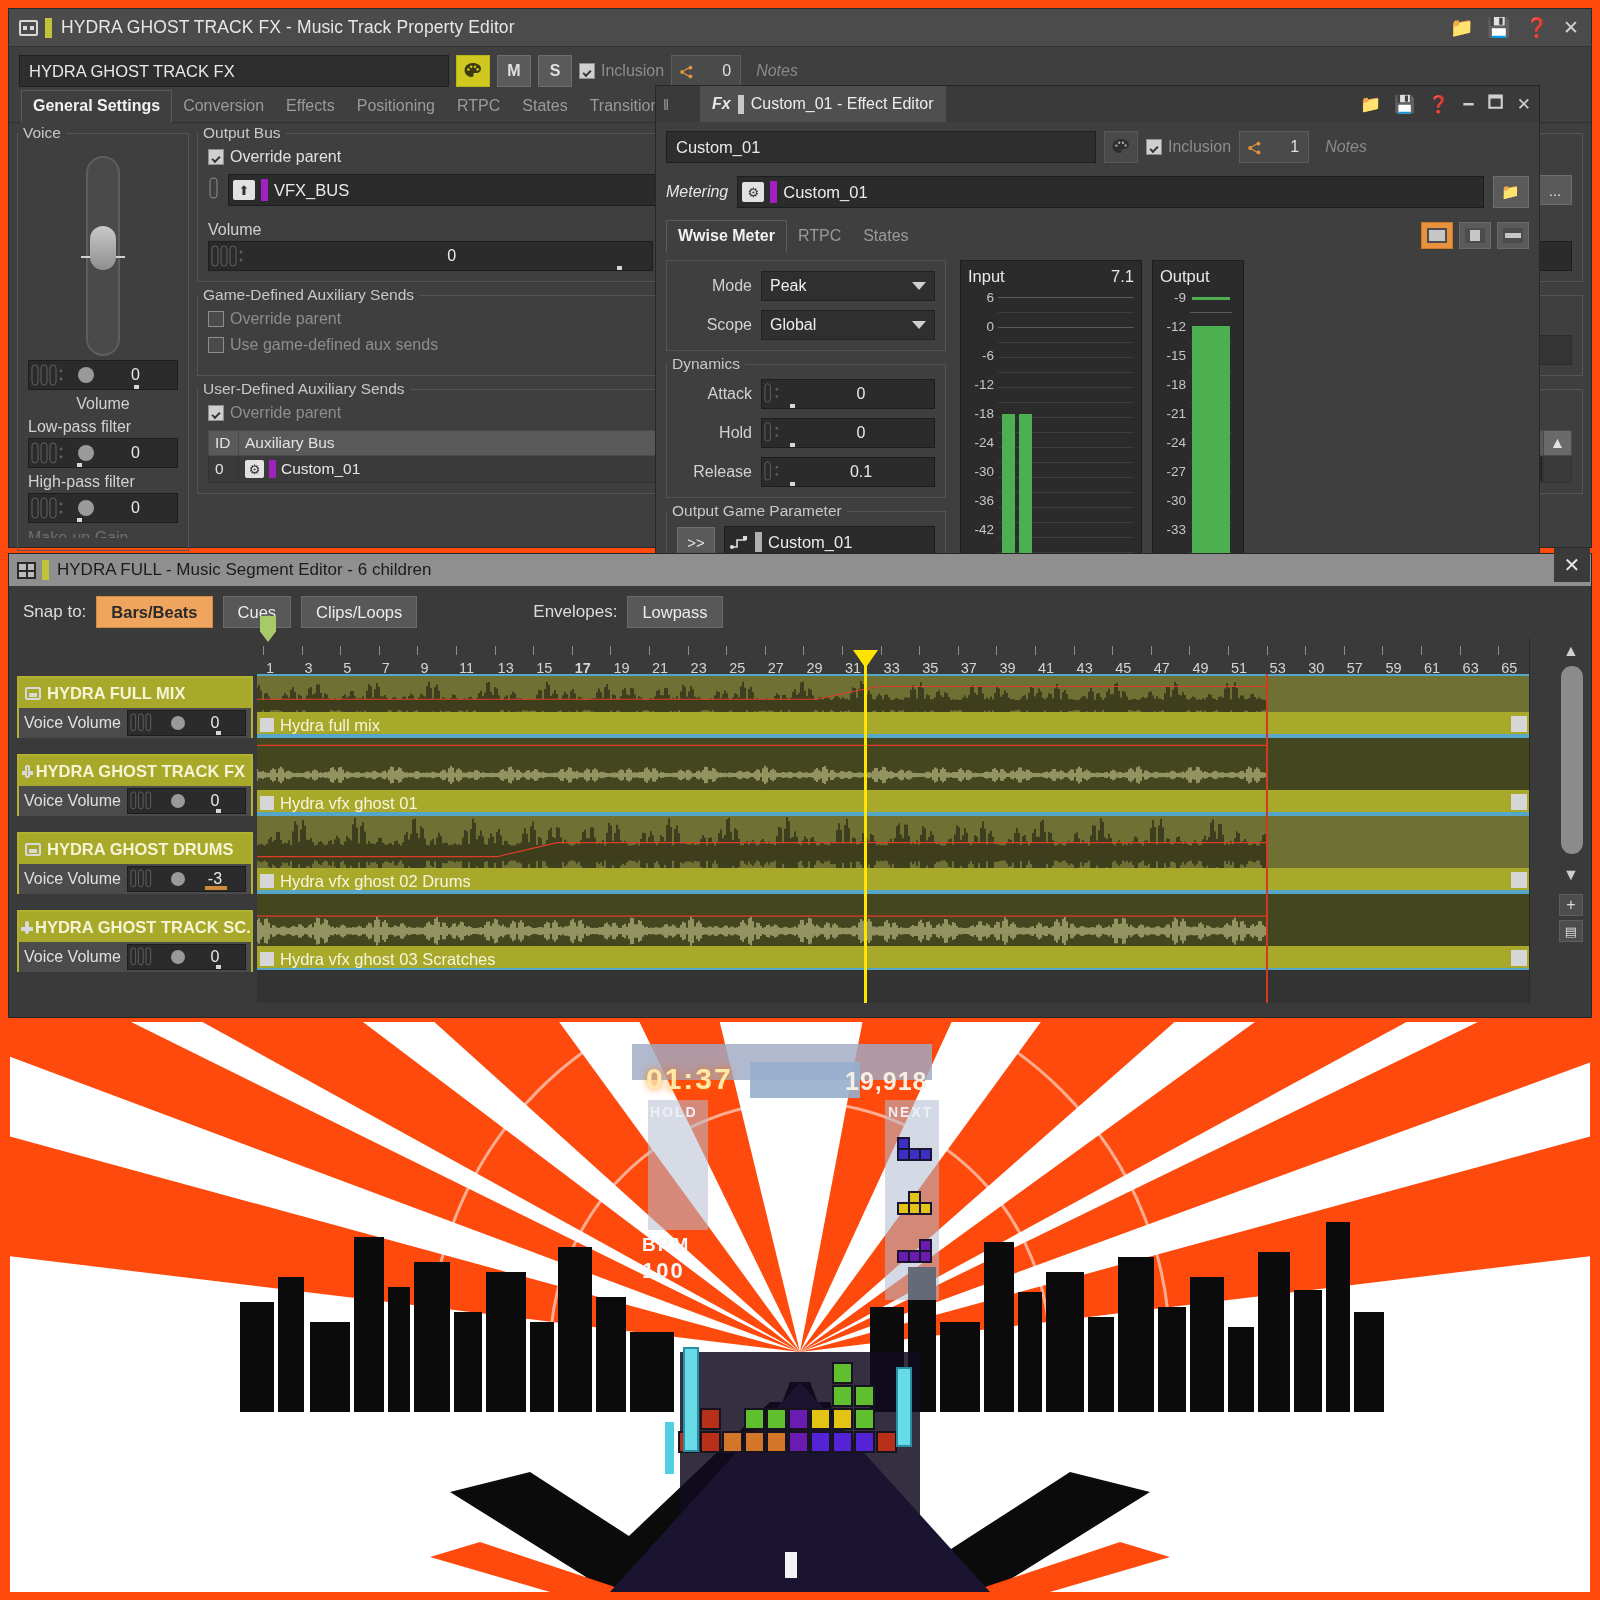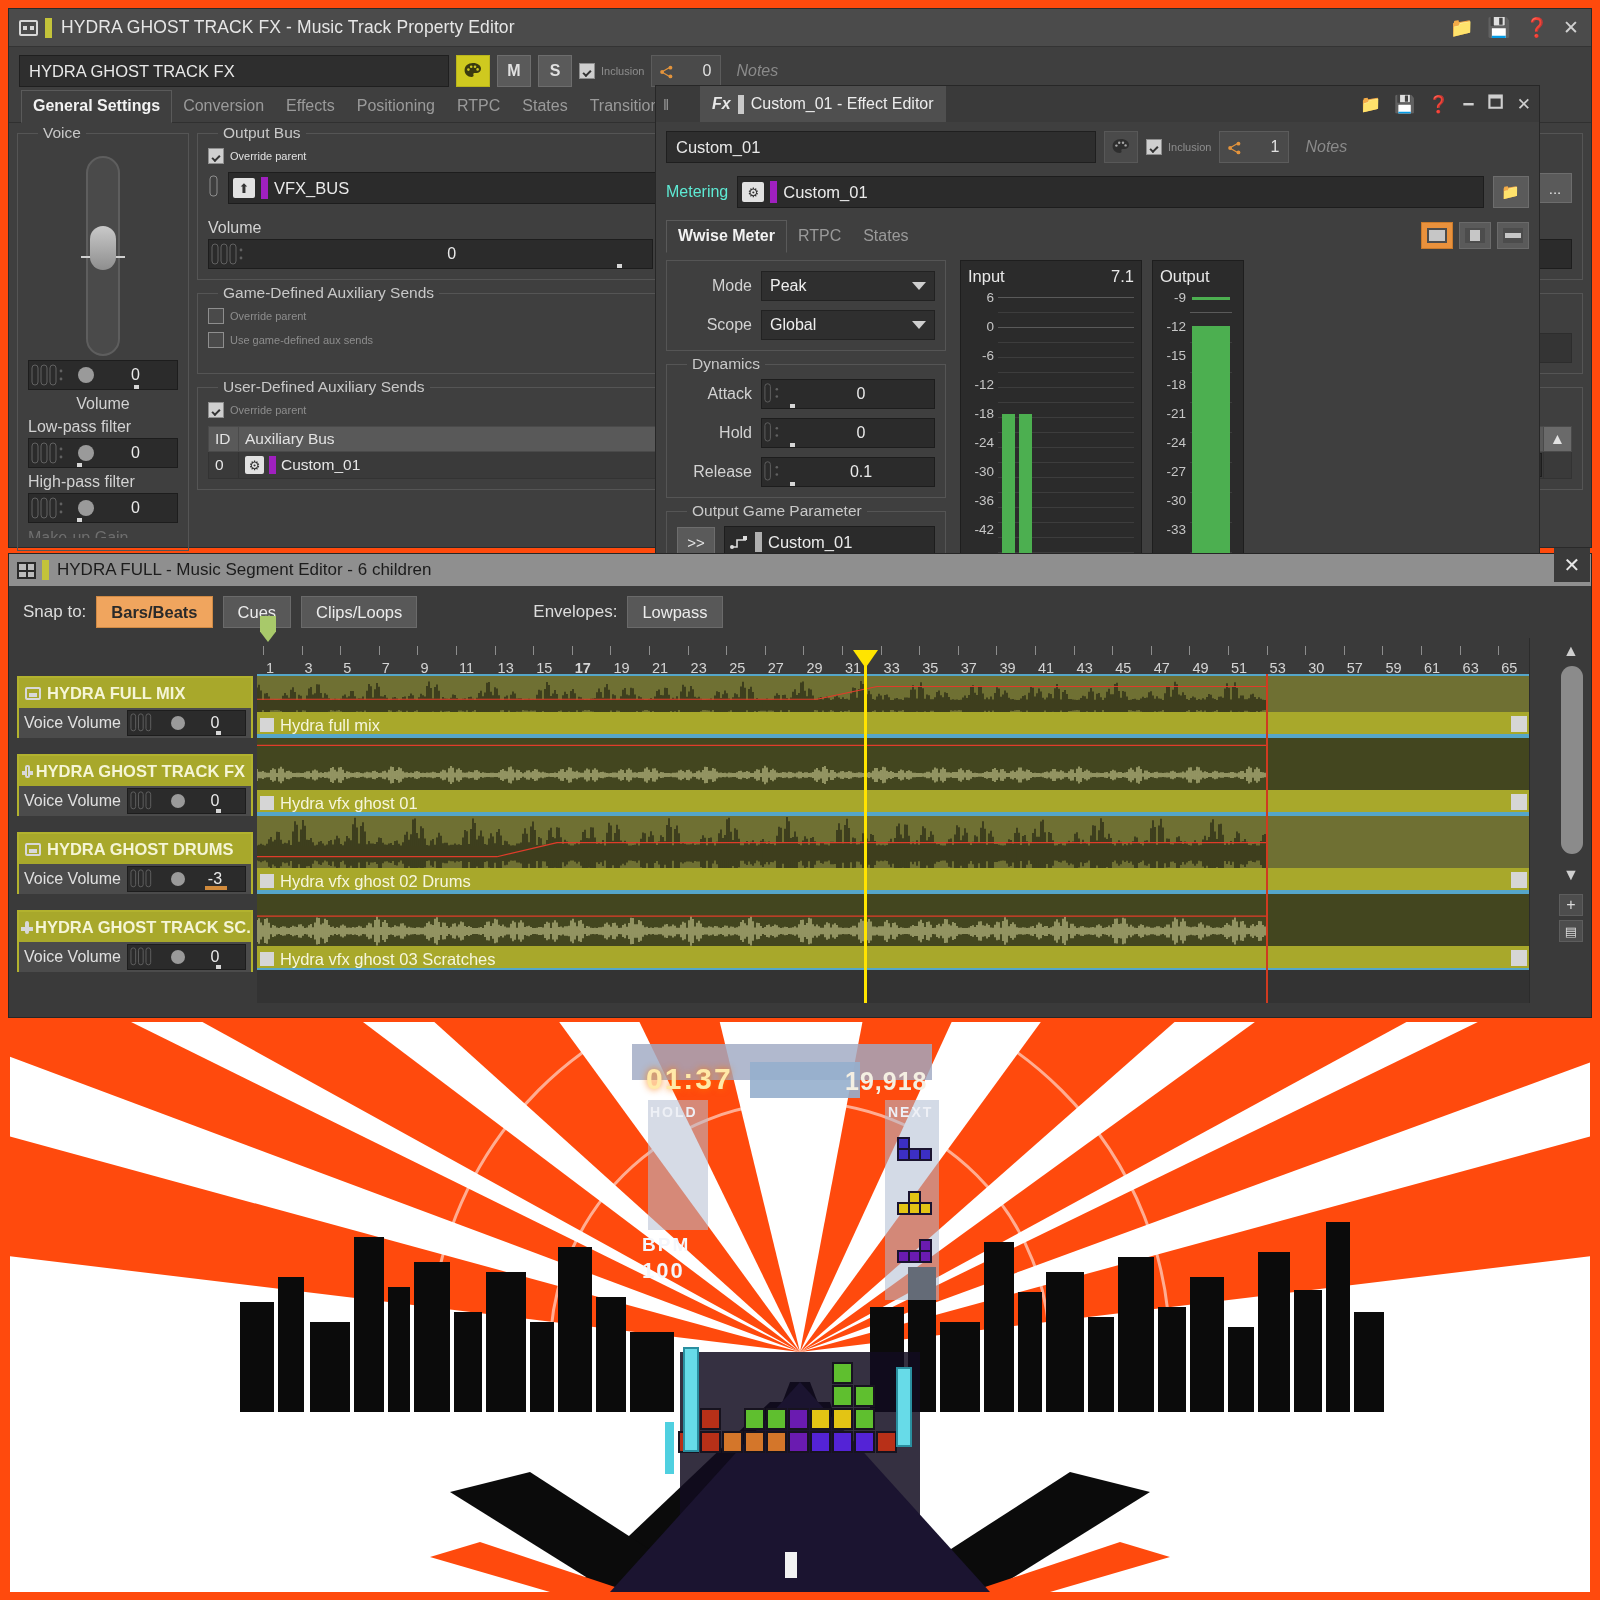--- a/index.html
+++ b/index.html
@@ -21,37 +21,37 @@
   .titletext { color:#e6e6e6; font-size:17.5px; letter-spacing:.1px; }
   .winbtns { margin-left:auto; display:flex; gap:14px; align-items:center; padding-right:4px; }
   .winbtns span { color:#d0d0d0; font-size:19px; line-height:1; cursor:default; }
 
   .namerow { height:44px; display:flex; align-items:center; padding:4px 8px 0 10px; gap:7px; }
   .nameinput { width:430px; height:32px; background:#2e2e2e; border:1px solid #1f1f1f; color:#e8e8e8;
      font-size:16.5px; padding:0 9px; display:flex; align-items:center; }
   .sqbtn { width:34px; height:32px; background:#5a5a5a; border:1px solid #6d6d6d; color:#e0e0e0;
      display:flex; align-items:center; justify-content:center; font-size:16px; font-weight:bold; }
   .palette { background:#cfc91f; border:1px solid #b9b41c; }
-  .chk { display:flex; align-items:center; gap:6px; color:#8d8d8d; font-size:11px; }
+  .chk { display:flex; align-items:center; gap:6px; color:#8d8d8d; font-size:16px; }
   .cbox { width:16px; height:16px; background:#cfcfcf; border:1px solid #8e8e8e; position:relative; }
   .cbox.on:after{content:"";position:absolute;left:3px;top:6px;width:6px;height:3px;border-left:2.5px solid #333;
      border-bottom:2.5px solid #333;transform:rotate(-45deg);}
   .shareb { width:70px; height:32px; background:#4a4a4a; border:1px solid #5c5c5c; display:flex;
      align-items:center; justify-content:flex-end; padding-right:9px; color:#e0e0e0; font-size:16px; position:relative;}
   .shareb .nodes{position:absolute;left:7px;top:9px;width:15px;height:14px;}
   .notes { color:#8a8a8a; font-size:16px; font-style:italic; padding-left:8px; }
 
   .tabs { display:flex; align-items:flex-end; height:32px; padding-left:12px; border-bottom:1px solid #303030;}
   .tab { padding:6px 11px 7px; font-size:16px; color:#9a9a9a; }
   .tab.active { background:#3f3f3f; color:#f2f2f2; border:1px solid #5a5a5a; border-bottom:1px solid #3f3f3f;
      margin-bottom:-1px; font-weight:bold;}
 
   .body { display:flex; padding:10px 8px; gap:8px; }
   .group { border:1px solid #555; position:relative; padding:14px 10px 10px; }
-  .group > .glabel { position:absolute; top:-10px; left:20px; background:#3f3f3f; padding:0 5px;
+  .group > .glabel { position:absolute; top:-10px; left:0; background:#3f3f3f; padding:0 5px;
      color:#c8c8c8; font-size:15.5px; }
   .voicecol { width:172px; }
   .slidertrack { width:34px; height:200px; margin:8px auto 4px; background:#4a4a4a; border:2px solid #5e5e5e;
      border-radius:17px; position:relative; }
   .slidertrack .mid { position:absolute; left:-7px; right:-7px; top:50%; height:2px; background:#cfcfcf;}
   .knob { position:absolute; left:2px; top:46%; transform:translateY(-50%); width:26px; height:44px;
      border-radius:13px; background:linear-gradient(#c9c9c9,#8e8e8e); }
   .numfield { display:flex; align-items:center; height:30px; background:#2b2b2b; border:1px solid #1d1d1d;
      color:#eaeaea; font-size:16px; position:relative; }
   .numfield .val { flex:1; text-align:center; }
@@ -87,21 +87,21 @@
   .grip { width:20px; display:flex; align-items:center; justify-content:center; color:#9a9a9a; font-size:15px;}
   .fxtab { background:#4f4f4f; display:flex; align-items:center; gap:7px; padding:0 12px; color:#ededed; font-size:16px;margin-left:24px;}
   .fxlabel { width:6px; height:19px; background:#c9c9c9; }
   .fxicon { color:#e7e7e7; font-weight:bold; font-style:italic; font-size:16px; }
   .fxwin { margin-left:auto; display:flex; gap:13px; align-items:center; padding-right:8px; color:#cfcfcf; font-size:17px;}
 
   .fxname { display:flex; align-items:center; gap:8px; padding:9px 10px 5px; }
   .fxname .nameinput { width:430px; }
 
   .metering { display:flex; align-items:center; gap:9px; padding:8px 10px; }
-  .metering .lbl { color:#5eead4; font-size:16px; }
+  .metering .lbl { color:#e5e5e5; font-size:16px;font-style:italic; }
 
   .fxtabs2 { display:flex; align-items:flex-end; padding:4px 10px 0; gap:0; position:relative;}
   .vbtns { margin-left:auto; display:flex; gap:6px; padding-bottom:3px;}
   .vbtn { width:32px; height:27px; background:#5a5a5a; border:1px solid #6a6a6a; display:flex;
      align-items:center; justify-content:center; }
   .vbtn.sel { background:#e9913c; border-color:#c97a2b; }
   .vbtn i { display:block; width:20px; height:15px; background:#c6c6c6; border:2px solid #4c4c4c;}
 
   .fxbody { display:flex; padding:8px 10px; gap:14px; }
   .fxleft { width:280px; display:flex; flex-direction:column; gap:13px; }

